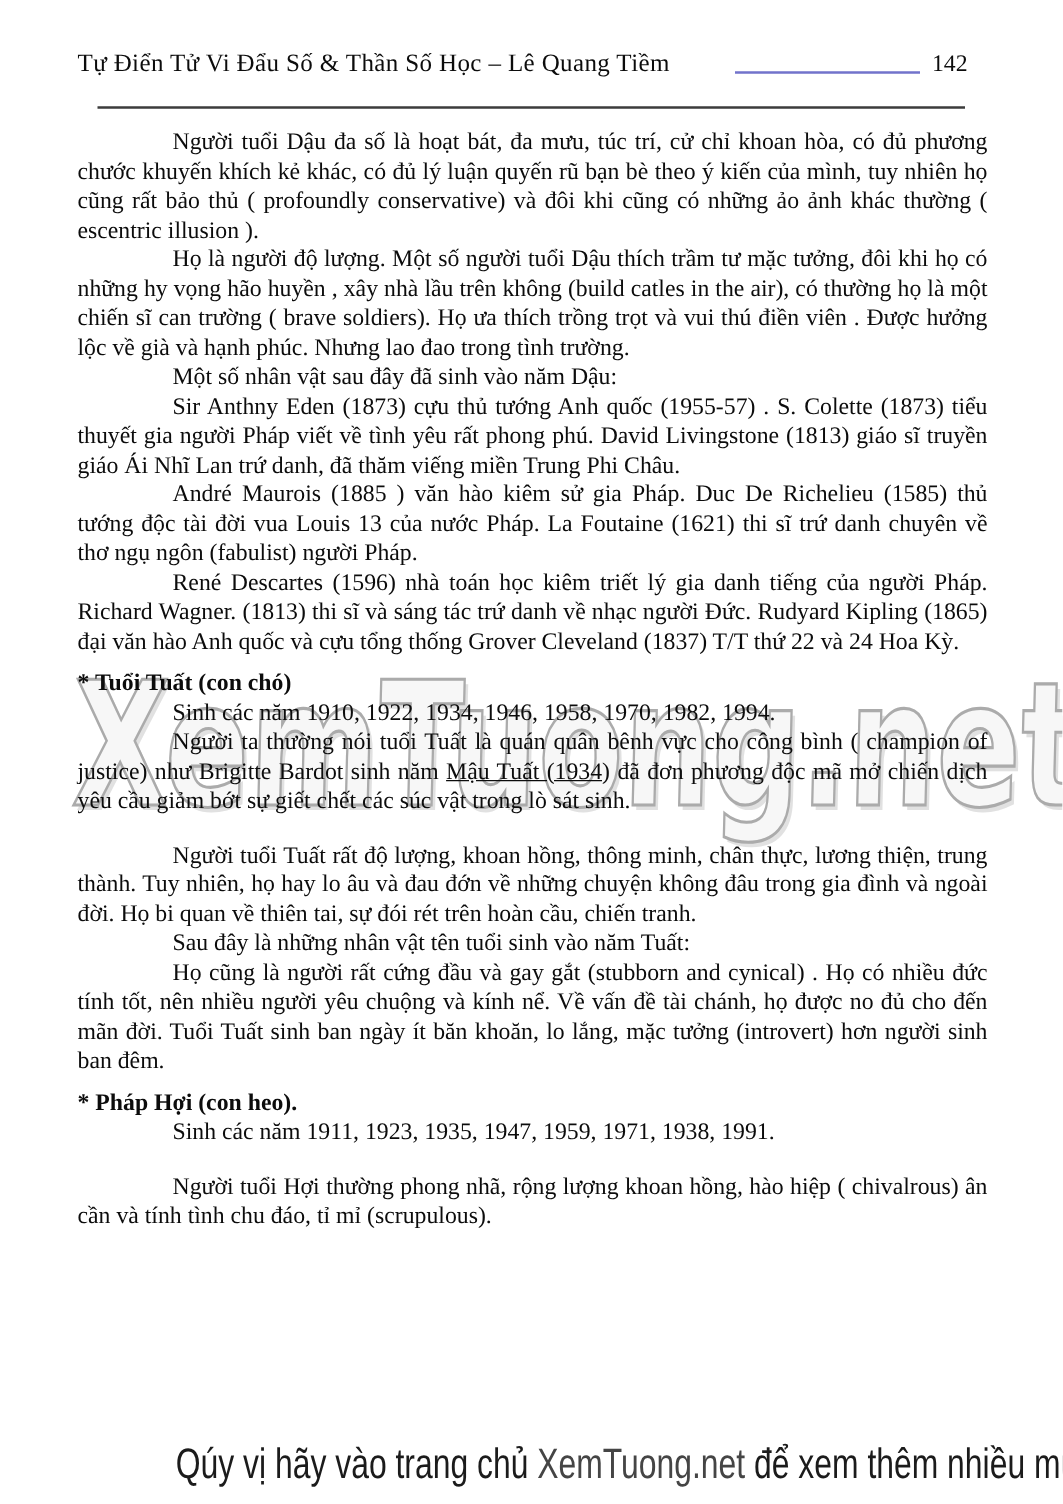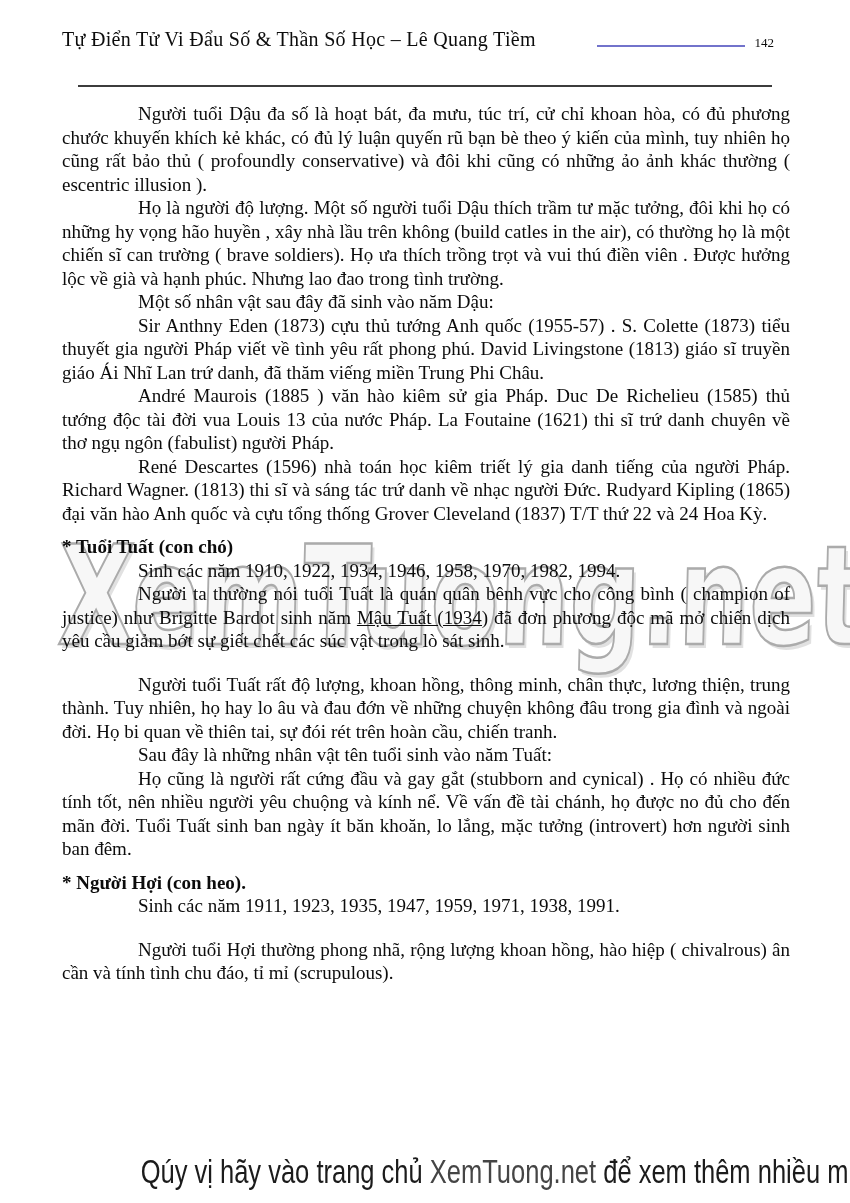--- a/index.html
+++ b/index.html
@@ -29,40 +29,40 @@
     text-shadow: 4px 4px 0 rgba(170,170,170,0.35);
     transform: scaleX(0.72) skewX(-2deg);
     transform-origin: left top;
     pointer-events: none;
   }
 
   
   .header {
     position: absolute;
     left: 62px;
-    top: 28px;
+    top: 40px;
     width: 712px;
     z-index: 1;
     display: flex;
     align-items: flex-end;
     text-align: right;
   }
   .title {
     font-size: 20px;
     letter-spacing: 0.3px;
     white-space: nowrap;
   }
   .head-spacer { flex: 1; }
   .head-line {
     width: 148px;
     height: 0;
     border-bottom: 2px solid #7273cb;
     margin: 0 10px 4px 0;
   }
-  .pagenum { font-size: 13px; }
+  .pagenum { font-size: 19px; }
   .rule {
     position: absolute;
     left: 78px;
     top: 85px;
     width: 694px;
     border-top: 2px solid #3c3c3c;
     z-index: 1;
   }
 
   
@@ -136,21 +136,21 @@
     <p>René Descartes  (1596) nhà toán học kiêm triết lý gia danh tiếng của người Pháp. Richard Wagner. (1813) thi sĩ và sáng tác trứ  danh về nhạc người Đức. Rudyard Kipling (1865) đại văn hào Anh quốc và cựu tổng thống Grover Cleveland (1837) T/T thứ  22  và 24 Hoa Kỳ.</p>
 
     <h2 class="section">* Tuổi Tuất (con chó)</h2>
     <p>Sinh các năm 1910, 1922, 1934, 1946, 1958, 1970, 1982, 1994.</p>
     <p><span>Người ta thường nói tuổi Tuất là  quán quân bênh vực cho công bình ( champion of justice) như Brigitte Bardot sinh năm </span><span class="u">Mậu Tuất (1934)</span><span> đã đơn phương độc mã mở chiến dịch yêu cầu giảm bớt sự giết chết các súc vật trong lò sát sinh.</span></p>
 
     <p class="gap-before">Người tuổi Tuất rất độ lượng, khoan hồng, thông minh, chân thực, lương thiện, trung thành. Tuy nhiên, họ hay lo âu và đau đớn về những chuyện không đâu trong gia đình và ngoài đời. Họ bi quan về thiên tai, sự đói rét trên hoàn cầu, chiến tranh.</p>
     <p>Sau đây là những nhân vật tên tuổi sinh vào năm Tuất:</p>
     <p>Họ cũng là người rất cứng đầu và gay gắt (stubborn and cynical) . Họ có nhiều đức tính tốt, nên nhiều người yêu chuộng và kính nể. Về vấn đề tài chánh, họ được no đủ cho đến mãn đời. Tuổi Tuất sinh ban ngày ít băn khoăn, lo lắng, mặc tưởng (introvert) hơn người sinh ban đêm.</p>
 
-    <h2 class="section">* Người Hợi (con heo).</h2>
+    <h2 class="section">* Pháp Hợi (con heo).</h2>
     <p>Sinh các năm 1911, 1923, 1935, 1947, 1959, 1971, 1938, 1991.</p>
     <p class="gap-before-lg">Người tuổi Hợi thường phong nhã, rộng lượng khoan hồng, hào hiệp ( chivalrous) ân cần và tính tình chu đáo, tỉ mỉ (scrupulous).</p>
 
   </main>
 
   <footer class="footer">
     <span class="footer-inner"><span>Qúy vị hãy vào trang chủ </span><span class="footer-site">XemTuong.net</span><span> để xem thêm nhiều mục hay khác</span></span>
   </footer>
 
 </div>

